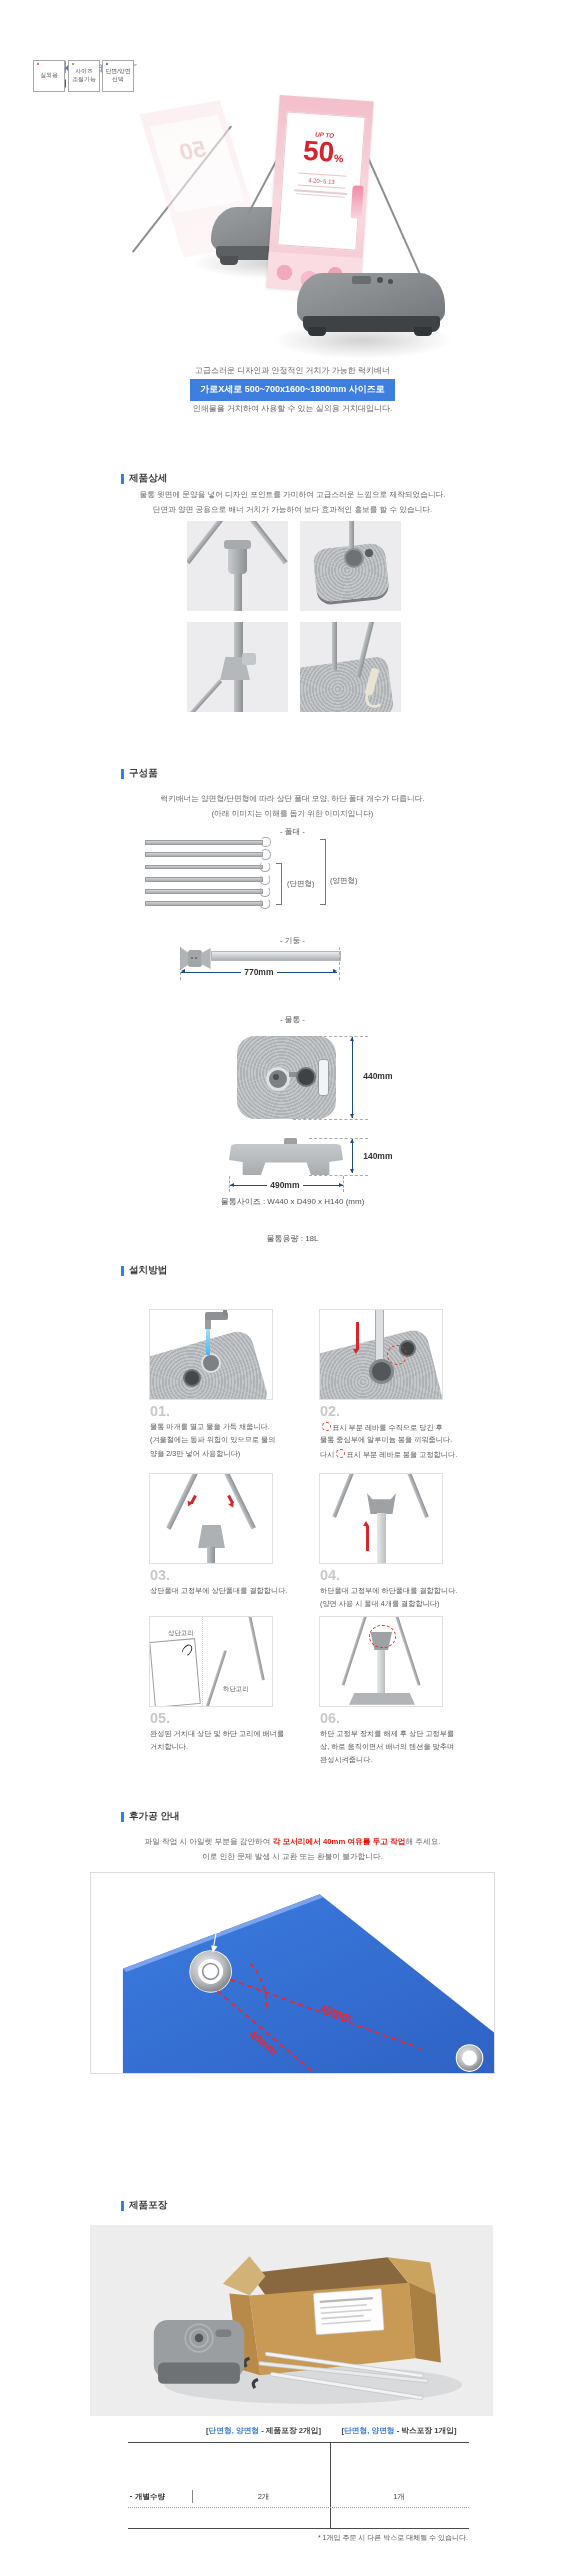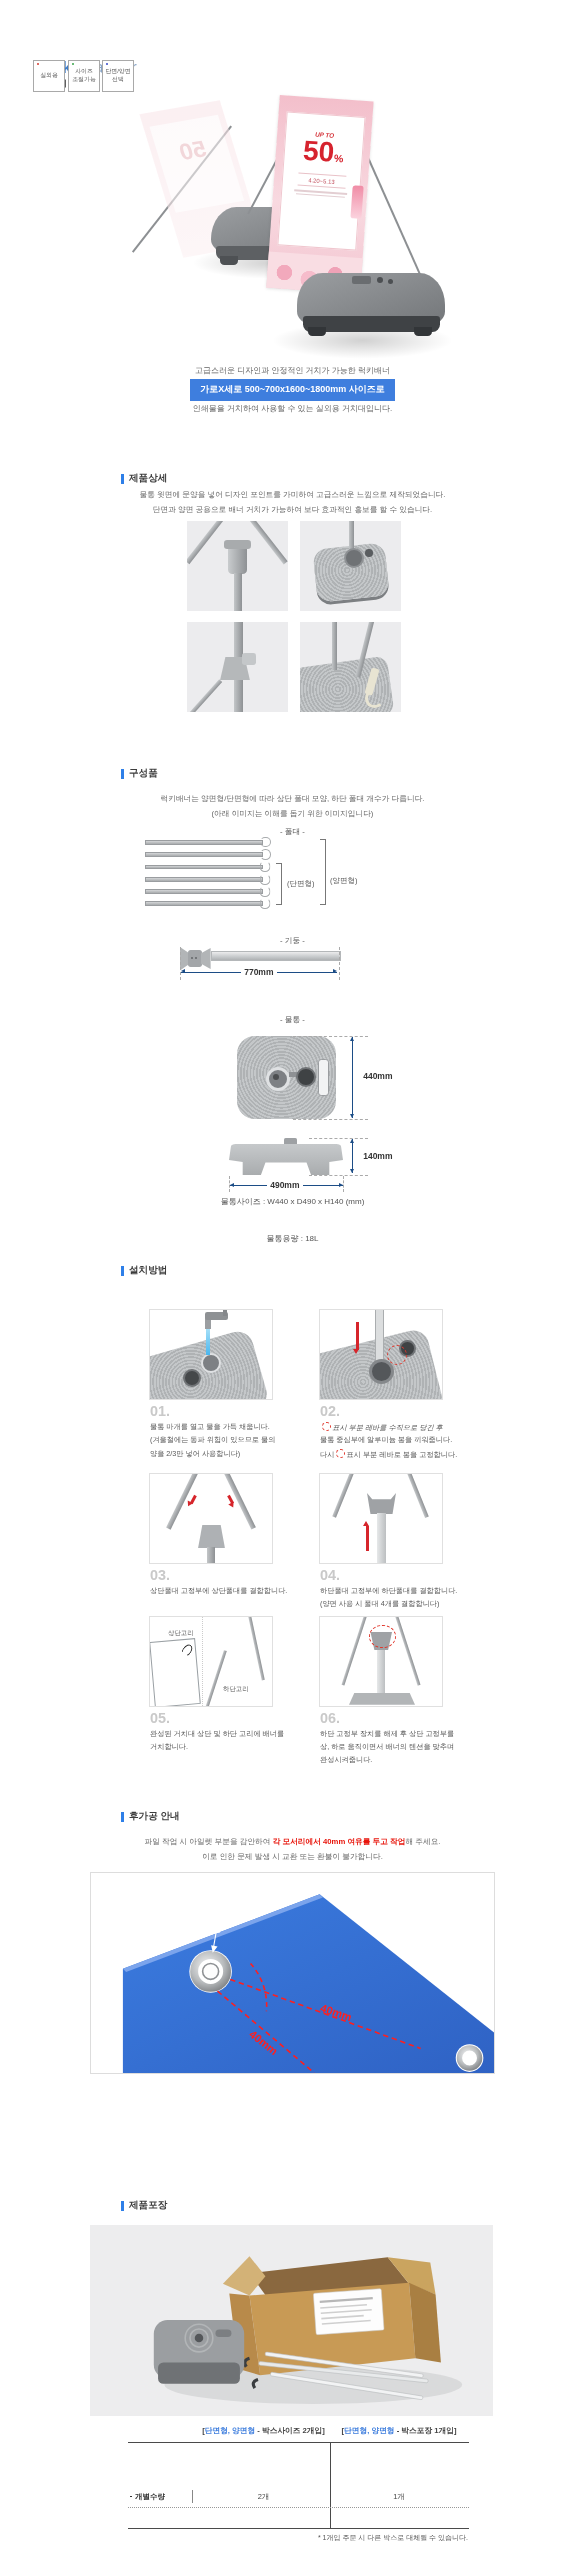--- a/index.html
+++ b/index.html
@@ -280,21 +280,21 @@
 
 <div class="simg" style="left:319px;top:1309px;">
   <div class="tank-tex" style="position:absolute;left:-16px;top:32px;width:133px;height:85px;border-radius:16px;transform:rotate(-14deg);"></div>
   <div style="position:absolute;left:55px;top:-3.2px;width:7px;height:56px;background:#dcdedf;border:0.5px solid #aaadaf;"></div>
   <div style="position:absolute;left:49px;top:49px;width:19px;height:19px;border:3.2px solid #85888b;border-radius:50%;background:#54575a;"></div>
   <div style="position:absolute;left:79px;top:30px;width:12.8px;height:12.8px;border:2.7px solid #707376;border-radius:50%;background:#3f4244;"></div>
   <div class="rarrow-down" style="left:36px;top:11.7px;height:28px;"></div>
   <div style="position:absolute;left:67px;top:35px;width:18px;height:18px;border:1.6px dashed #e0372c;border-radius:50%;"></div>
 </div>
 <div class="snum" style="left:320px;top:1403px;">02.</div>
-<div class="sline" style="left:320px;top:1422px;font-style:italic;"><span class="dash-circ"></span><span>표시 부분 레바를 수직으로 당긴 후</span></div>
+<div class="sline" style="left:320px;top:1422px;"><span class="dash-circ"></span><span>표시 부분 레바를 수직으로 당긴 후</span></div>
 <div class="sline" style="left:320px;top:1435px;">물통 중심부에 알루미늄 봉을 끼워줍니다.</div>
 <div class="sline" style="left:320px;top:1449px;"><span>다시</span><span class="dash-circ"></span><span>표시 부분 레바로 봉을 고정합니다.</span></div>
 
 <div class="simg" style="left:149px;top:1473px;">
   <div class="rod" style="left:31px;top:-10.6px;width:4.8px;height:69px;transform:rotate(26deg);"></div>
   <div class="rod" style="left:86px;top:-10.6px;width:4.8px;height:69px;transform:rotate(-26deg);"></div>
   <div style="position:absolute;left:48px;top:51px;width:27px;height:23.4px;background:#aeb1b4;clip-path:polygon(16% 0,84% 0,100% 100%,0 100%);"></div>
   <div class="rod" style="left:57px;top:73px;width:7.5px;height:21px;"></div>
   <div class="rarrow-down" style="left:42px;top:21px;height:8.5px;transform:rotate(28deg);"></div>
   <div class="rarrow-down" style="left:79px;top:21px;height:8.5px;transform:rotate(-28deg);"></div>
@@ -415,21 +415,21 @@
       <rect x="128" y="258" width="154" height="40" rx="10" fill="#6f7275"></rect>
       <circle cx="205" cy="212" r="26" fill="none" stroke="#b2b5b7" stroke-width="3"></circle>
       <circle cx="205" cy="212" r="17" fill="none" stroke="#b2b5b7" stroke-width="3"></circle>
       <circle cx="205" cy="212" r="8" fill="#54575a"></circle>
       <rect x="236" y="196" width="30" height="14" rx="7" fill="#7c7f82"></rect>
     </g>
   </svg>
 </div>
 
 <div class="pk-head" style="left:197px;top:2426px;width:133px;">
-  <span>[</span><span class="blue">단면형, 양면형</span><span> - 박스사이즈 2개입]</span>
+  <span>[</span><span class="blue">단면형, 양면형</span><span> - 제품포장 2개입]</span>
 </div>
 <div class="pk-head" style="left:330px;top:2426px;width:138px;">
   <span>[</span><span class="blue">단면형, 양면형</span><span> - 박스포장 1개입]</span>
 </div>
 
 <div class="pk-table">
   <div class="pk-div"></div>
   <div class="pk-row sep" style="top:43px;">
     <div class="pk-lbl">
         <span class="sq"></span>

